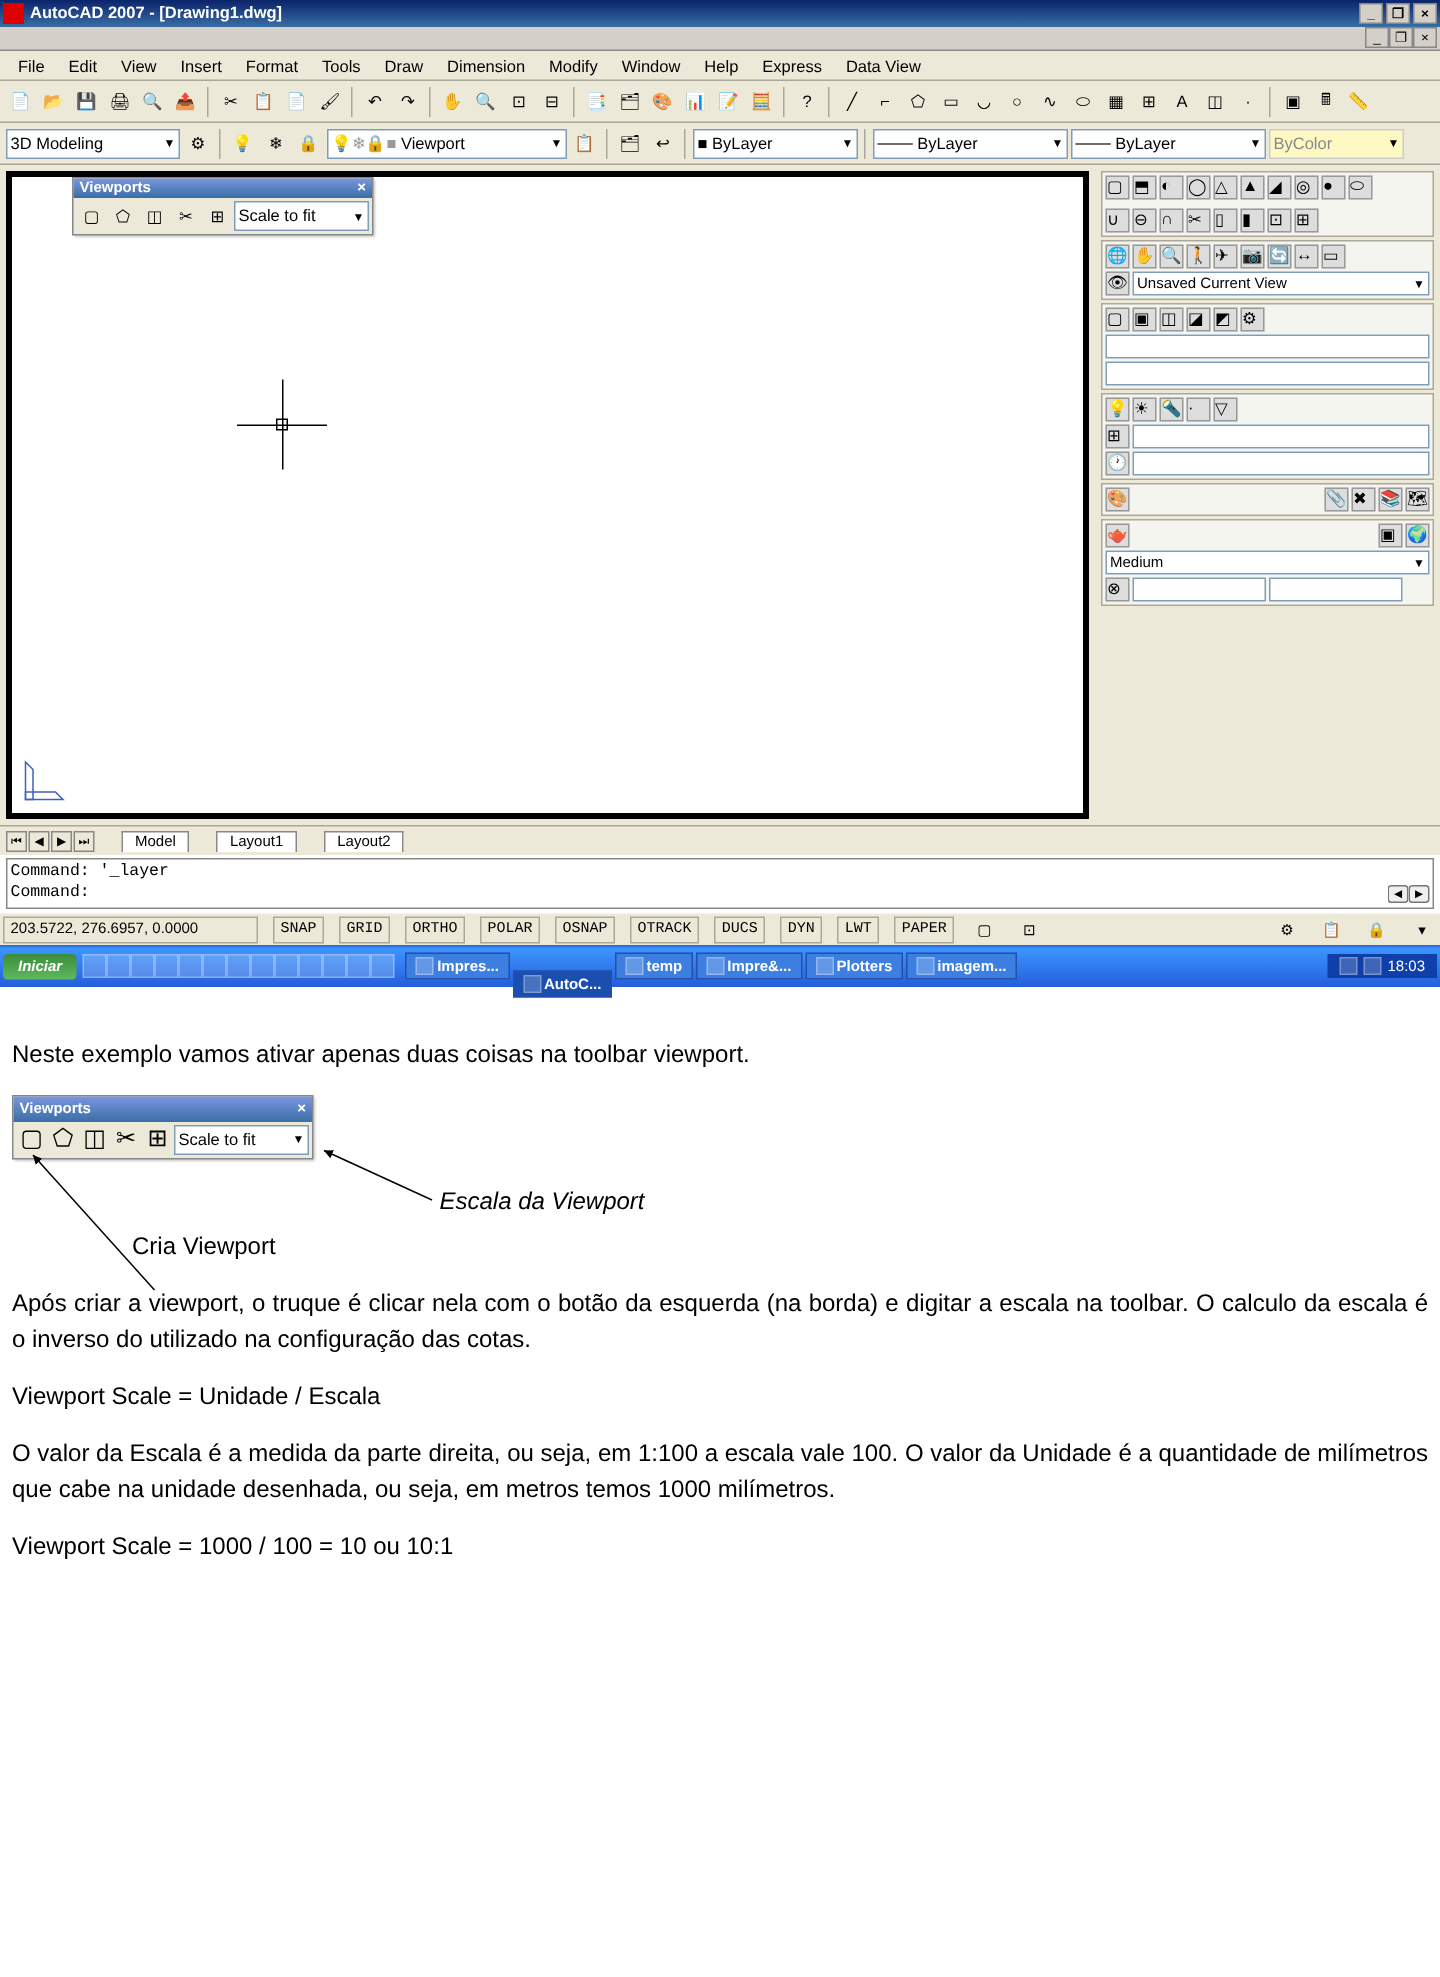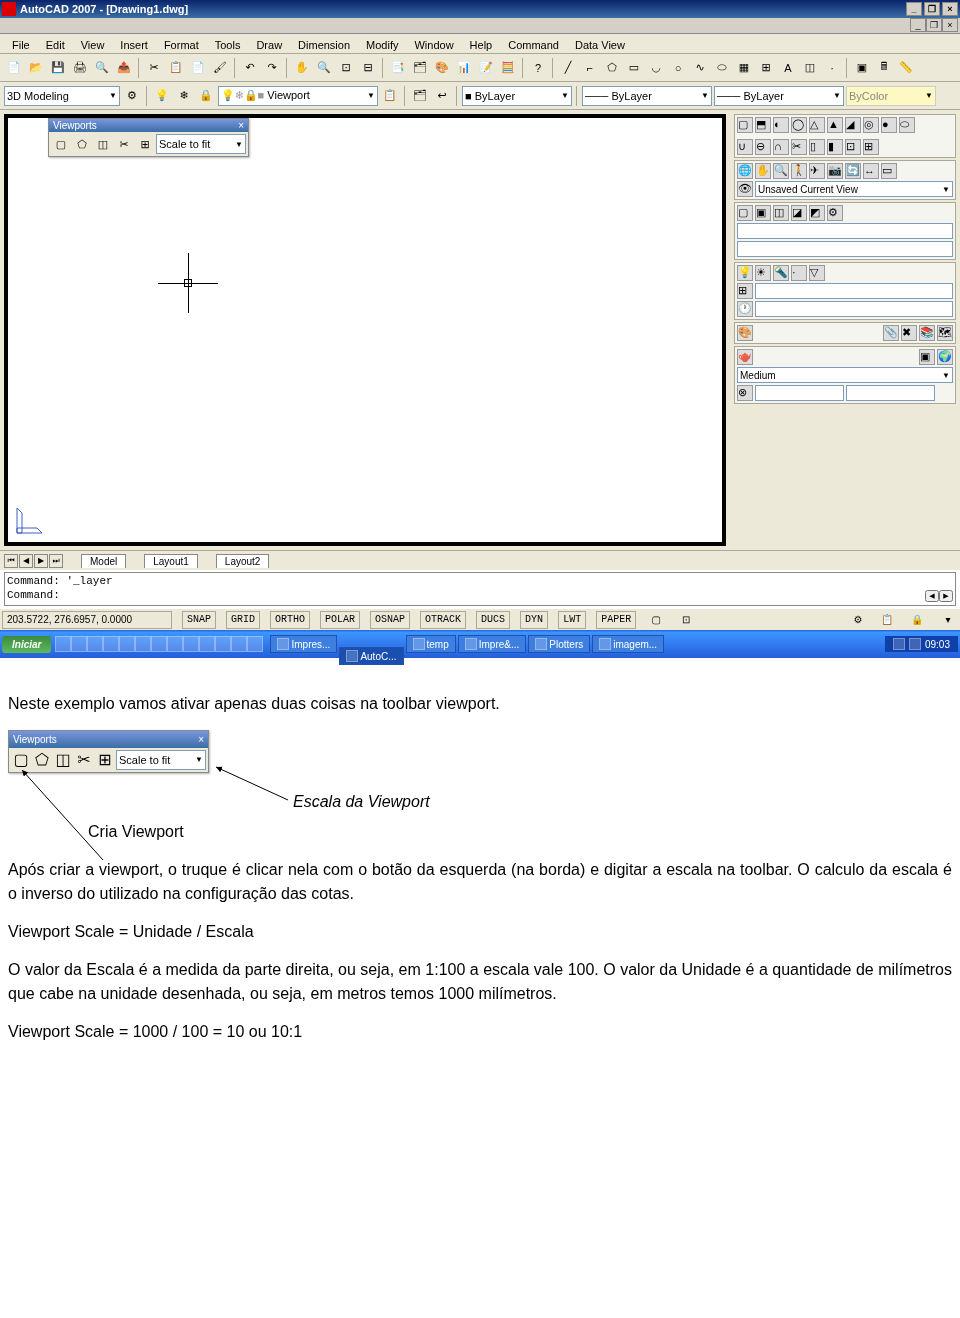--- a/index.html
+++ b/index.html
@@ -24,21 +24,21 @@
   .tb-combo { height: 20px; background: #fff; border: 1px solid #7f9db9; font-size: 11px; padding: 0 2px; display: flex; align-items: center; justify-content: space-between; cursor: pointer; }
   .tb-combo .arrow { font-size: 8px; color: #000; padding-left: 4px; }
   
   
   .main-area { display: flex; height: 440px; background: #ece9d8; }
   .canvas-zone { flex: 1; background: #000; margin: 4px; position: relative; }
   .canvas-white { position: absolute; inset: 4px; background: #fff; }
   
   
   .float-toolbar { position: absolute; top: 0px; left: 40px; background: #ece9d8; border: 1px solid #888; box-shadow: 1px 1px 2px rgba(0,0,0,0.3); }
-  .float-title { background: linear-gradient(#7a96df, #3a6ea5); color: #fff; font-size: 10px; padding: 1px 4px; display: flex; justify-content: space-between; }
+  .float-title { background: linear-gradient(#7a96df, #3a6ea5); color: #fff; font-size: 10px; padding: 1px 4px; display: flex; justify-content: space-between; font-weight: bold; }
   .float-body { display: flex; align-items: center; padding: 2px; gap: 1px; }
   
   
   .crosshair { position: absolute; top: 135px; left: 150px; width: 60px; height: 60px; }
   .crosshair::before { content: ''; position: absolute; left: 50%; top: 0; bottom: 0; width: 1px; background: #000; }
   .crosshair::after { content: ''; position: absolute; top: 50%; left: 0; right: 0; height: 1px; background: #000; }
   .crosshair .box { position: absolute; top: 50%; left: 50%; width: 8px; height: 8px; border: 1px solid #000; transform: translate(-50%,-50%); }
   
   
   .ucs-icon { position: absolute; bottom: 4px; left: 4px; width: 40px; height: 40px; }
@@ -63,21 +63,21 @@
   .cmd-scroll button { width: 14px; height: 12px; font-size: 7px; }
   
   
   .statusbar { background: #ece9d8; height: 22px; display: flex; align-items: center; font-size: 10px; padding: 0 2px; gap: 10px; border-top: 1px solid #fff; }
   .status-cell { border: 1px solid #aca899; padding: 1px 4px; height: 18px; display: flex; align-items: center; }
   .status-toggle { border: 1px solid #aca899; padding: 1px 4px; height: 18px; display: flex; align-items: center; cursor: pointer; background: #ece9d8; font-family: Liberation Mono, monospace; }
   
   
   .taskbar { background: linear-gradient(#245edb, #3d95ff 8%, #245edb); height: 28px; display: flex; align-items: center; font-size: 10px; color: #fff; padding: 0 2px; }
   .start-btn { background: linear-gradient(#3c8b3c, #5dba5d); padding: 3px 10px; border-radius: 3px; font-weight: bold; font-style: italic; cursor: pointer; margin-right: 4px; }
-  .task-item { background: #3d7fe0; border: 1px solid #2050b0; padding: 2px 6px; margin: 0 1px; cursor: pointer; font-size: 10px; display: flex; align-items: center; gap: 2px; max-width: 80px; overflow: hidden; white-space: nowrap; }
+  .task-item { background: #3d7fe0; border: 1px solid #2050b0; padding: 2px 6px; margin: 0 1px; cursor: pointer; font-size: 10px; display: flex; align-items: center; gap: 2px; max-width: 80px; overflow: hidden; white-space: nowrap; font-weight: bold; }
   .task-item.active { background: #1a4fb0; margin-top: 24px; }
   .tray { margin-left: auto; background: #0f3fa8; padding: 2px 8px; display: flex; align-items: center; gap: 4px; }
   .ql-icon { width: 16px; height: 16px; background: rgba(255,255,255,0.2); border: 1px solid rgba(255,255,255,0.3); }
   
   
   .doc-text { padding: 20px 8px; font-family: Verdana, Arial, sans-serif; font-size: 16px; line-height: 1.5; }
   .doc-text p { margin: 14px 0; }
   .doc-text .justified { text-align: justify; }
   
   
@@ -113,21 +113,21 @@
   <span>Edit</span>
   <span>View</span>
   <span>Insert</span>
   <span>Format</span>
   <span>Tools</span>
   <span>Draw</span>
   <span>Dimension</span>
   <span>Modify</span>
   <span>Window</span>
   <span>Help</span>
-  <span>Command</span>
+  <span>Express</span>
   <span>Data View</span>
 </div>
 
 <div class="toolbar-row">
   <div class="tb-btn">📄</div>
   <div class="tb-btn">📂</div>
   <div class="tb-btn">💾</div>
   <div class="tb-btn">🖨</div>
   <div class="tb-btn">🔍</div>
   <div class="tb-btn">📤</div>
@@ -423,21 +423,21 @@
       <span class="ql-icon" style="width:12px;height:12px"></span>
       <span>Plotters</span>
     </div>
   <div class="task-item">
       <span class="ql-icon" style="width:12px;height:12px"></span>
       <span>imagem...</span>
     </div>
   <div class="tray">
     <span class="ql-icon" style="width:12px;height:12px"></span>
     <span class="ql-icon" style="width:12px;height:12px"></span>
-    <span>09:03</span>
+    <span>18:03</span>
   </div>
 </div>
 
 <div class="doc-text">
   <p>Neste exemplo vamos ativar apenas duas coisas na toolbar viewport.</p>
 
   <div class="callout-zone">
     <div class="callout-toolbar">
       <div class="float-toolbar">
         <div class="float-title">

